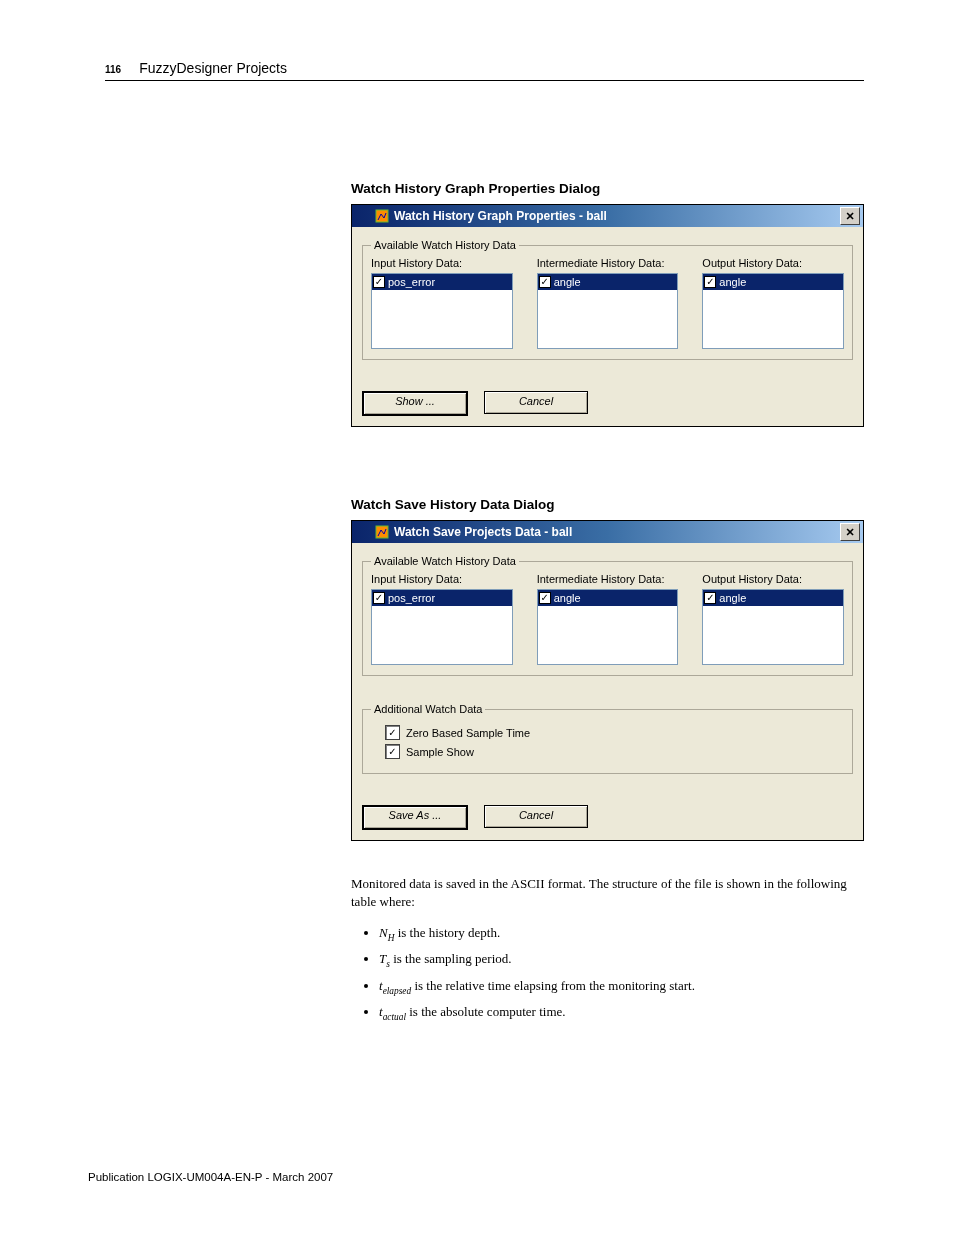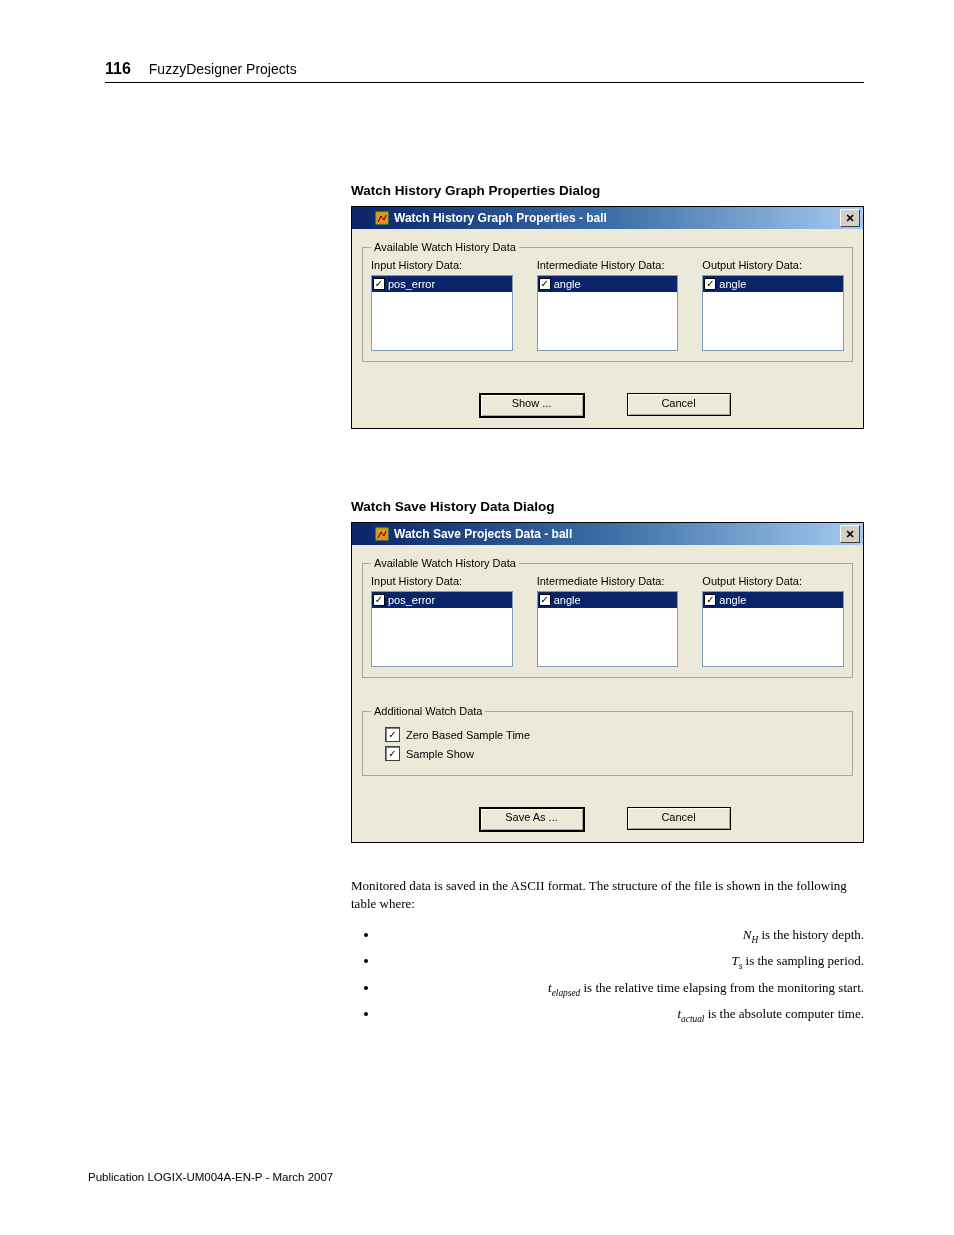--- a/index.html
+++ b/index.html
@@ -21,21 +21,21 @@
   }
   .header {
     display: flex;
     align-items: baseline;
     border-bottom: 1.5px solid #000;
     padding-bottom: 4px;
     margin-bottom: 100px;
   }
   .page-num {
     font-weight: bold;
-    font-size: 16px;
+    font-size: 10px;
     margin-right: 18px;
   }
   .chapter {
     font-size: 14px;
   }
   .content-col {
     margin-left: 246px;
   }
   .dialog-heading {
     font-weight: bold;
@@ -123,23 +123,24 @@
     box-sizing:border-box;
     display:flex;align-items:center;justify-content:center;
     margin-right:3px;
     color:#000;
     font-size:10px;
     line-height:1;
   }
   .list-item.selected .check-square { color:#000; }
   .btnbar {
     display:flex;
-    justify-content:center;
-    gap: 42px;
+    justify-content:flex-start;
+    gap: 16px;
     padding: 4px 6px 0 0;
+    font-style: italic;
   }
   .win-btn {
     min-width: 86px;
     height: 21px;
     border:1px solid #000;
     background:#ece9d8;
     box-shadow: inset 1px 1px 0 #fff, inset -1px -1px 0 #aca899;
     font-family: Tahoma, Arial, sans-serif;
     font-size:11px;
     text-align:center;
@@ -165,21 +166,21 @@
     font-size:10px;
     line-height:1;
   }
   .body-text {
     font-family: Garamond, "Times New Roman", serif;
     font-size: 13px;
     line-height: 1.35;
     margin-top: -36px;
   }
   .body-text p { margin: 0 0 14px 0; }
-  .body-text ul { margin: 8px 0 0 28px; padding:0;text-align:right; }
+  .body-text ul { margin: 8px 0 0 28px; padding:0; }
   .body-text li { margin-bottom: 6px; }
   .var { font-style: italic; }
   .sub { font-size: 0.72em; vertical-align: sub; font-style: italic; }
   .footer {
     position:absolute;
     left:88px;
     bottom:52px;
     font-size:11.5px;
   }
 </style>

